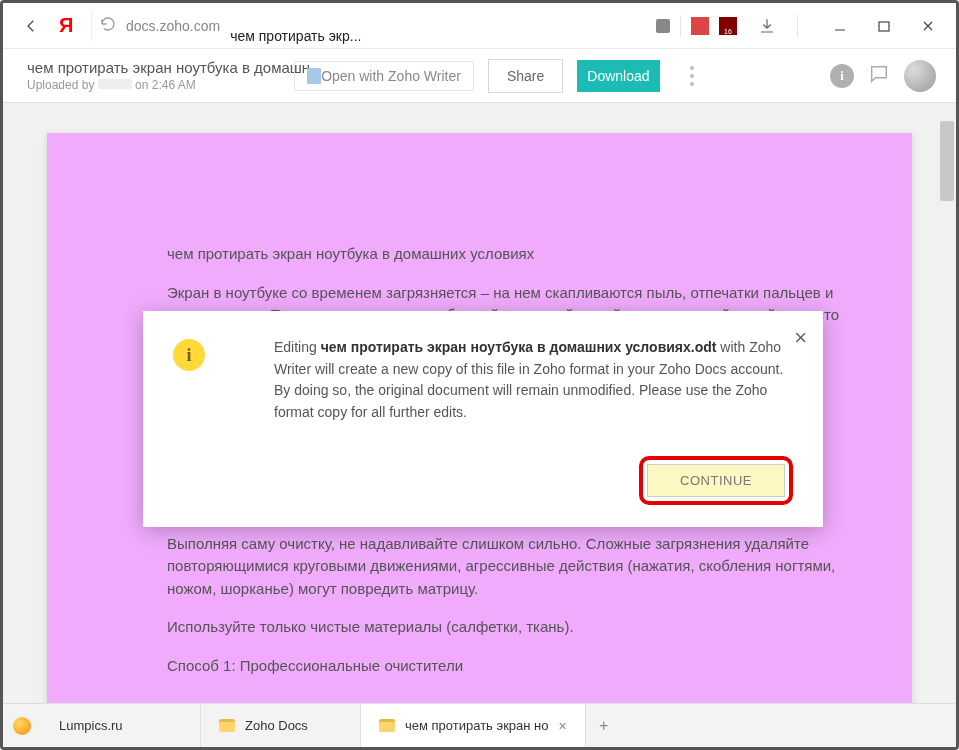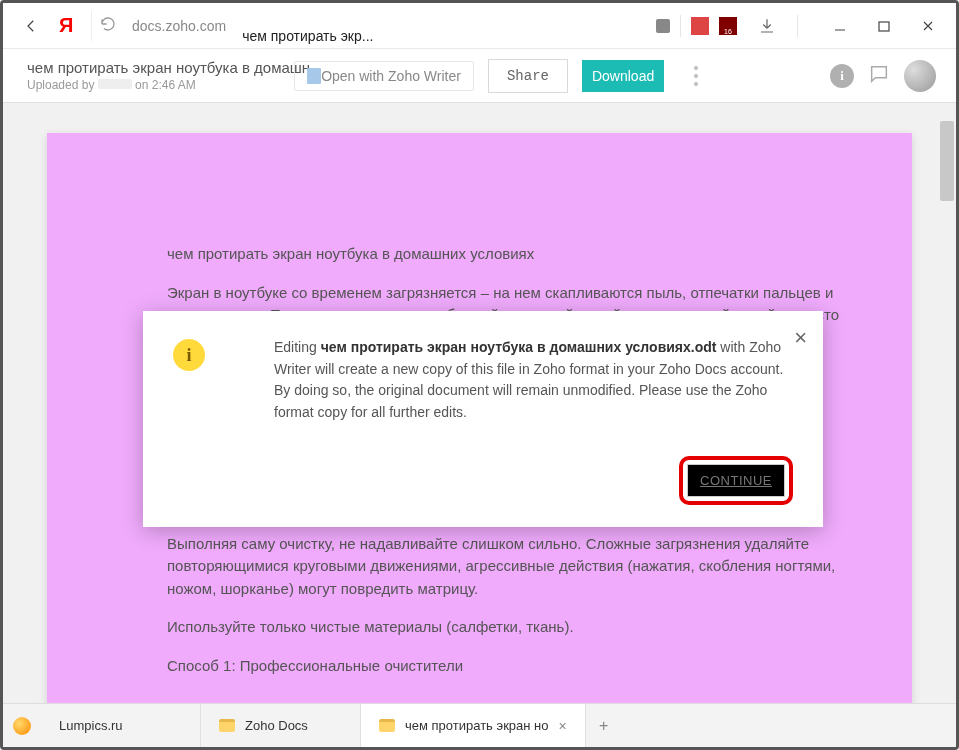--- a/index.html
+++ b/index.html
@@ -3,42 +3,42 @@
 <meta charset="utf-8">
 <style>
 * { box-sizing: border-box; margin: 0; padding: 0; font-family: "Segoe UI", Arial, sans-serif; }
 body { width: 959px; height: 750px; background: #fff; border: 3px solid #555; border-radius: 4px; overflow: hidden; position: relative; }
 
 
 .browser-bar { height: 46px; background: #fff; border-bottom: 1px solid #e9e9e9; display: flex; align-items: center; padding: 0 8px; gap: 8px; }
 .chrome-btn { width: 40px; height: 30px; display: flex; align-items: center; justify-content: center; color: #555; font-size: 16px; cursor: pointer; }
 .chrome-btn svg { width: 18px; height: 18px; stroke: #444; fill: none; stroke-width: 1.6; }
 .yandex-logo { width: 24px; height: 24px; color: #ff0000; font-size: 20px; font-weight: bold; font-family: Arial; }
-.addr-bar { flex: 1; display: flex; align-items: center; height: 30px; border-left: 1px solid #eee; padding-left: 8px; gap: 16px; }
+.addr-bar { flex: 1; display: flex; align-items: center; height: 30px; border-left: 1px solid #eee; padding-left: 8px; gap: 10px; }
 .addr-reload { color: #999; }
 .url-host { color: #888; font-size: 14px; }
 .url-query { color: #222; font-size: 14px; margin-top: 20px; }
 .addr-right { display: flex; align-items: center; gap: 10px; margin-right: 8px; }
 .lock-ic { width: 14px; height: 14px; background: #888; border-radius: 2px; }
 .sep { width: 1px; height: 22px; background: #e5e5e5; }
 .ext-ic { width: 18px; height: 18px; }
 .ext-last { background: #d44; }
 .ext-ub { background: #800000; color: #fff; font-size: 7px; display: flex; align-items: flex-end; justify-content: center; }
 .dl-ic svg { stroke: #666; }
 .win-controls { display: flex; gap: 4px; margin-left: 6px; }
 .win-btn { width: 40px; height: 30px; display: flex; align-items: center; justify-content: center; color: #555; font-size: 14px; }
 
 
 .app-bar { height: 54px; background: #fff; border-bottom: 1px solid #e0e0e0; display: flex; align-items: center; padding: 0 20px 0 24px; gap: 14px; }
 .doc-meta { display: flex; flex-direction: column; gap: 2px; }
 .doc-title { color: #555; font-size: 15px; }
 .doc-sub { color: #999; font-size: 12px; }
 .open-with { display: flex; align-items: center; color: #888; font-size: 14px; border: 1px solid #e5e5e5; padding: 6px 12px; border-radius: 2px; margin-left: -30px; }
 .doc-ic { width: 14px; height: 16px; background: #a7c8e8; border-radius: 1px; }
-.btn-plain { padding: 8px 18px; border: 1px solid #d8d8d8; color: #666; font-size: 14px; background: #fff; font-family: Liberation Mono, monospace; }
+.btn-plain { padding: 8px 18px; border: 1px solid #d8d8d8; color: #666; font-size: 14px; background: #fff; }
 .btn-primary { padding: 8px 10px; background: #1cbcb4; color: #fff; font-size: 14px; border: none; }
 .tri-dots { width: 24px; display: flex; flex-direction: column; align-items: center; gap: 4px; margin-left: 6px; }
 .tri-dots span { width: 4px; height: 4px; background: #bbb; border-radius: 50%; }
 .spacer { flex: 1; }
 .circle-ic { width: 24px; height: 24px; border-radius: 50%; background: #b0b0b0; color: #fff; display: flex; align-items: center; justify-content: center; font-size: 13px; font-weight: bold; font-family: Georgia, serif; }
 .comment-ic svg { width: 22px; height: 22px; stroke: #aaa; fill: none; stroke-width: 1.6; }
 .avatar { width: 32px; height: 32px; border-radius: 50%; background: radial-gradient(circle at 30% 30%, #ddd, #999); }
 
 
 .viewport { position: absolute; top: 100px; left: 0; right: 0; bottom: 34px; background: #f1f1f1; overflow: hidden; }
@@ -49,21 +49,21 @@
 
 
 .modal { position: absolute; top: 308px; left: 140px; width: 680px; background: #fff; box-shadow: 0 4px 20px rgba(0,0,0,.25); padding: 26px 30px 22px 30px; }
 .modal-close { position: absolute; top: 14px; right: 16px; font-size: 22px; color: #666; cursor: pointer; }
 .modal-body { display: flex; gap: 22px; align-items: flex-start; }
 .info-ic { width: 32px; height: 32px; border-radius: 50%; background: #ffda3a; color: #7a5b00; display: flex; align-items: center; justify-content: center; font-size: 18px; font-weight: bold; font-family: Georgia, serif; flex-shrink: 0; margin-top: 2px; }
 .modal-text { color: #555; font-size: 14px; line-height: 1.55; margin-left: 47px; }
 .modal-text b { color: #333; font-weight: 600; }
 .modal-actions { display: flex; justify-content: flex-end; margin-top: 32px; }
 .hl-ring { border: 4px solid #e40000; border-radius: 10px; padding: 4px; }
-.btn-continue { padding: 8px 12px; border: 1px solid #ccc; background: #000000; color: #777; font-size: 13px; letter-spacing: .5px; text-decoration: underline; }
+.btn-continue { padding: 8px 32px; border: 1px solid #ccc; background: #fef9c3; color: #777; font-size: 13px; letter-spacing: .5px; }
 
 
 .taskbar { position: absolute; bottom: 0; left: 0; right: 0; height: 44px; background: #f3f3f3; border-top: 1px solid #ddd; display: flex; align-items: stretch; }
 .tb-orb { width: 38px; display: flex; align-items: center; justify-content: center; }
 .orb { width: 18px; height: 18px; border-radius: 50%; background: radial-gradient(circle at 35% 35%, #ffd96b, #ff8a00); }
 .tb-item { display: flex; align-items: center; gap: 10px; padding: 0 18px; border-right: 1px solid #e0e0e0; font-size: 13px; color: #333; min-width: 160px; }
 .tb-item.active { background: #fff; }
 .folder-ic { width: 16px; height: 13px; background: #ffd56b; border-radius: 2px; border-top: 3px solid #e8b84a; }
 .tab-x { margin-left: auto; color: #888; font-size: 14px; }
 .tb-add { width: 36px; display: flex; align-items: center; justify-content: center; color: #888; font-size: 16px; }

